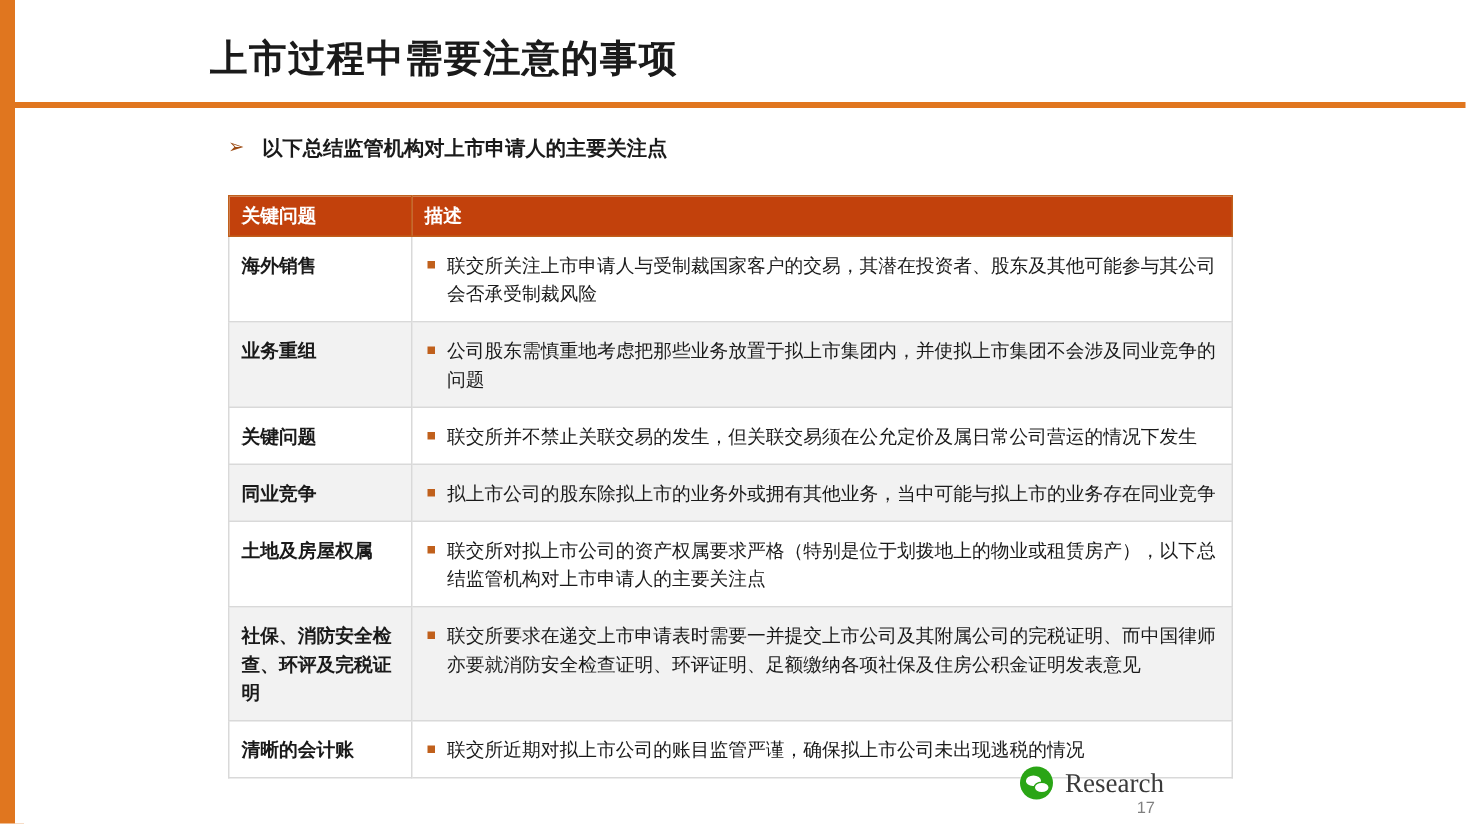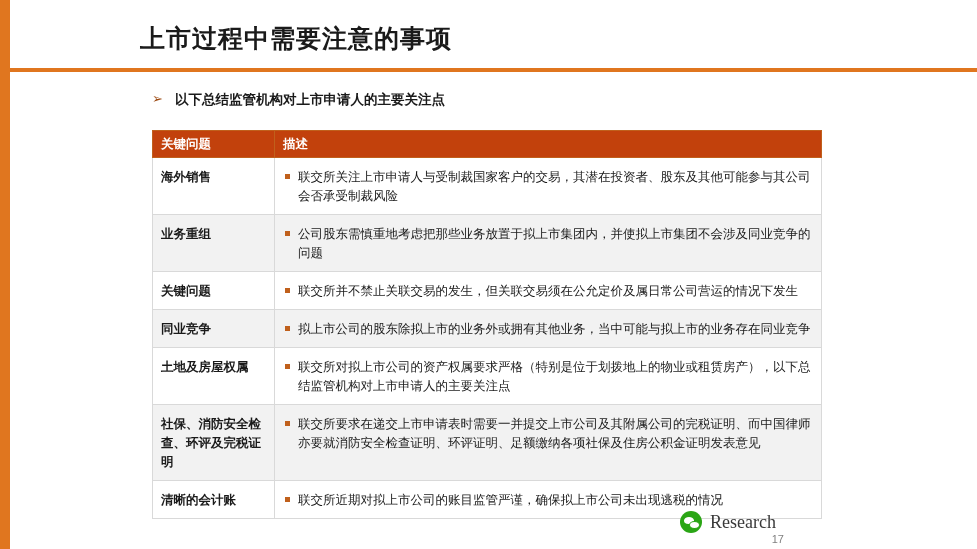--- a/index.html
+++ b/index.html
@@ -132,21 +132,21 @@
     height: 5px;
     background: #c0601c;
     margin: 7px 8px 0 2px;
   }
   .desc-text {
     flex: 1 1 auto;
   }
   
   .page-num {
     position: absolute;
-    right: 12px;
+    right: 26px;
     bottom: 4px;
     font-size: 11px;
     color: #808080;
     font-family: "Liberation Sans", sans-serif;
   }
   .research-badge {
     position: absolute;
     right: 20px;
     bottom: 16px;
     display: flex;

